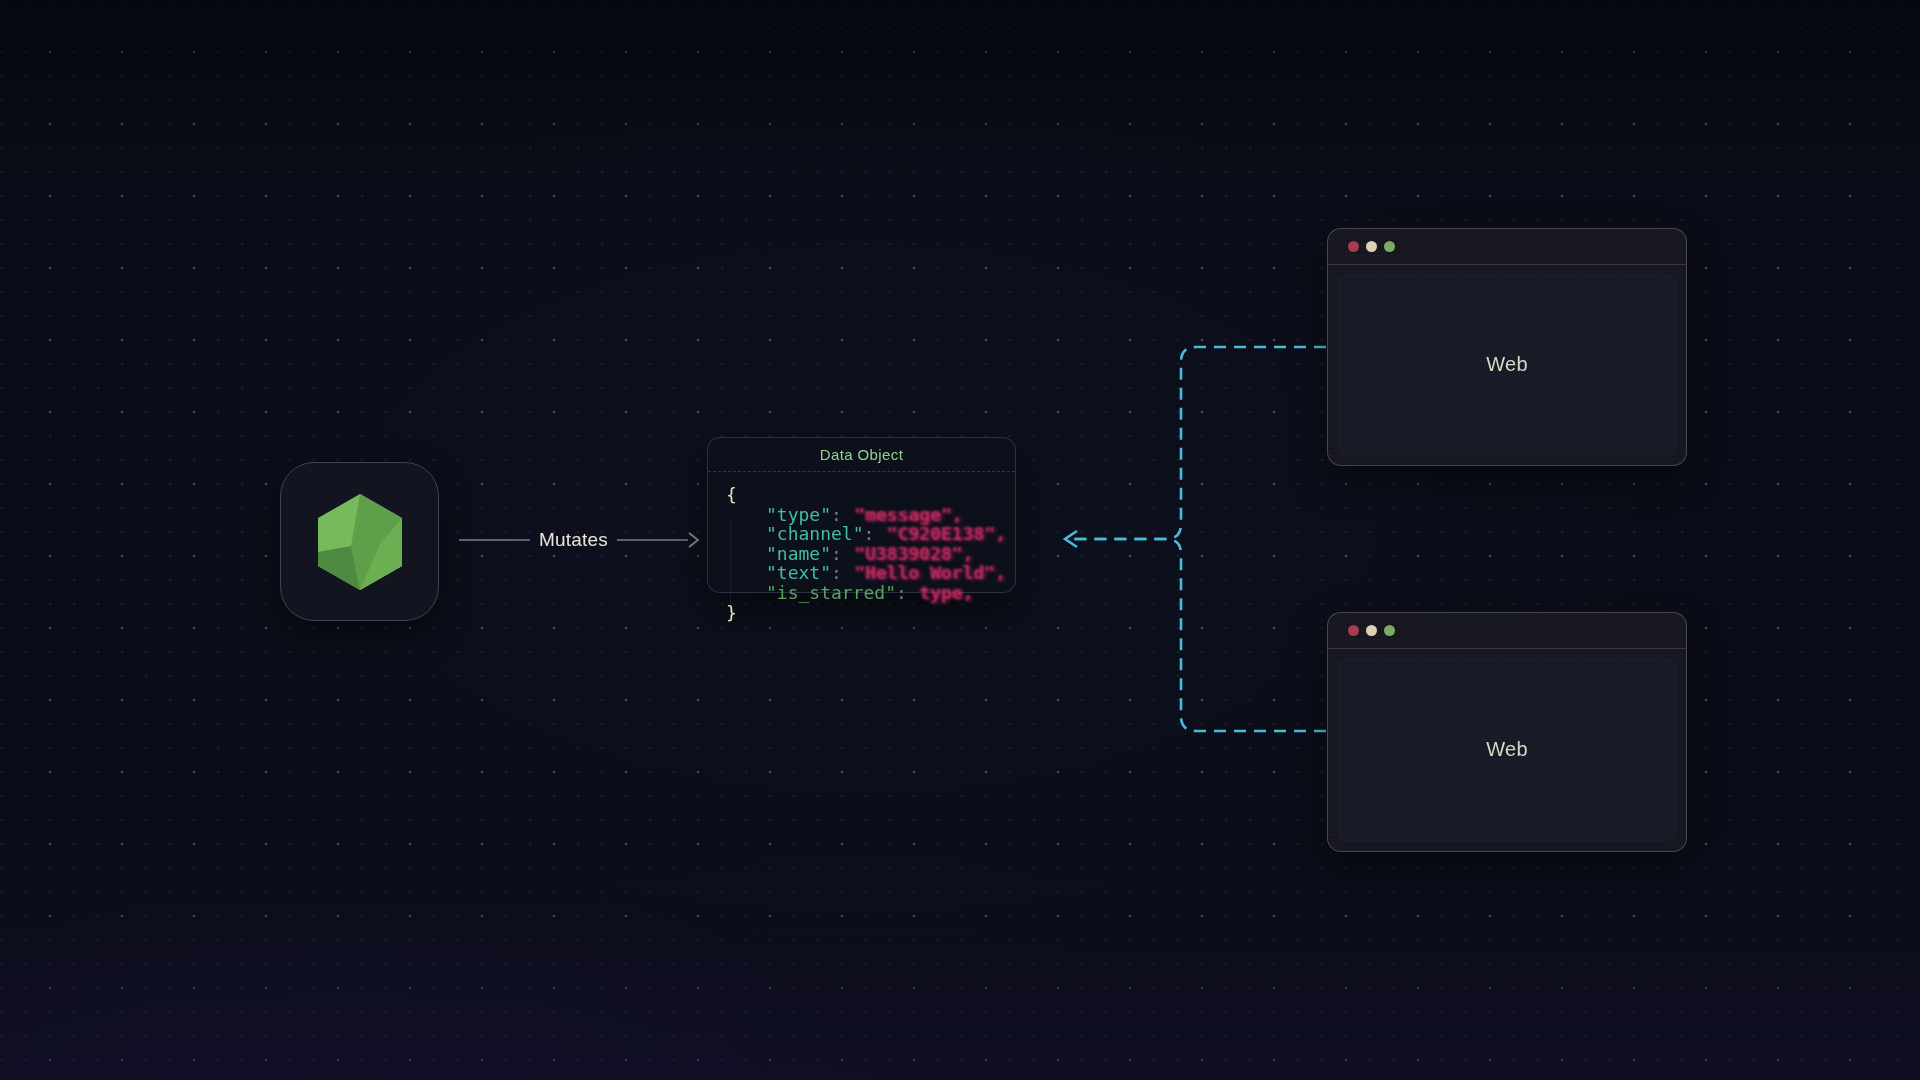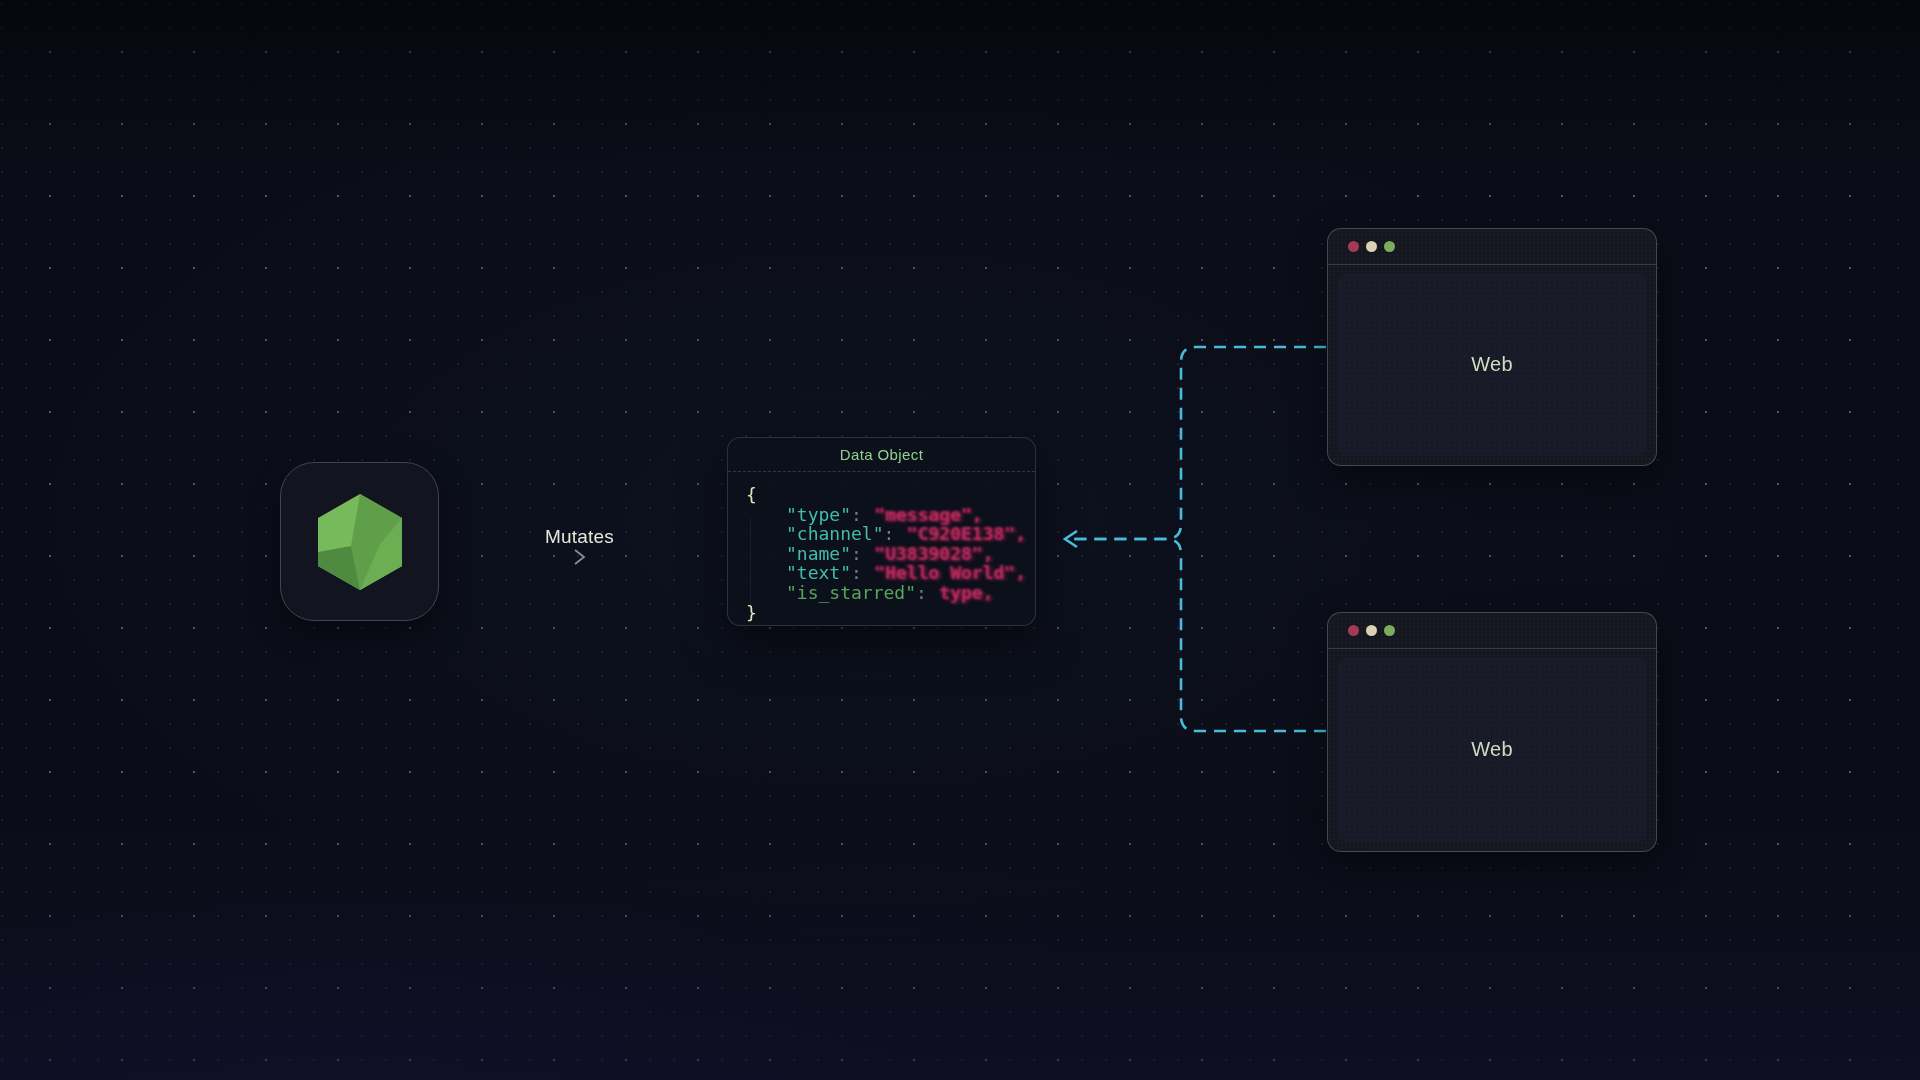--- a/index.html
+++ b/index.html
@@ -25,33 +25,33 @@
   .node-card{
     position:absolute;left:280px;top:462px;width:157px;height:157px;
     border-radius:34px;background:#12151f;border:1.5px solid #3e4456;
     display:flex;align-items:center;justify-content:center;
     box-shadow:0 12px 32px rgba(0,0,0,.45);
   }
 
   
   .mutates{
     position:absolute;left:459px;top:526px;width:241px;height:28px;
-    display:flex;align-items:center;flex-direction:column;
+    display:flex;align-items:center;
   }
   .m-line{flex:1;height:1.5px;background:#5a6373;}
   .m-label{
     padding:0 9px;font-size:19px;font-weight:500;color:#e9e6d9;
     letter-spacing:.2px;white-space:nowrap;
   }
   .m-arrow{flex:none;margin-left:-1px;}
   .m-arrow polyline{fill:none;stroke:#87928c;stroke-width:1.8;}
 
   
   .panel{
-    position:absolute;left:727px;top:437px;width:309px;height:189px;
+    position:absolute;left:707px;top:437px;width:309px;height:156px;
     border-radius:13px;background:rgba(13,16,27,.93);
     border:1px solid rgba(108,112,148,.33);
     box-shadow:0 18px 44px rgba(0,0,0,.5);
     box-sizing:border-box;
   }
   .panel-header{
     height:33px;display:flex;align-items:center;justify-content:center;
     border-bottom:1px dashed rgba(128,104,176,.38);
   }
   .panel-title{font-size:15px;color:#92d290;letter-spacing:.4px;}
@@ -74,21 +74,21 @@
 
   
   .connectors{position:absolute;left:1050px;top:325px;}
   .connectors .dash{
     fill:none;stroke:#49bcd9;stroke-width:2.6;stroke-dasharray:12 8;stroke-linecap:butt;
   }
   .connectors .head{fill:none;stroke:#49bcd9;stroke-width:2.6;stroke-linejoin:miter;}
 
   
   .browser{
-    position:absolute;left:1327px;width:330px;box-sizing:border-box;
+    position:absolute;left:1327px;width:360px;box-sizing:border-box;
     border-radius:14px;background:#15161f;
     border:1px solid rgba(122,112,145,.5);
     box-shadow:0 14px 36px rgba(0,0,0,.45);
     background-image:radial-gradient(rgba(255,255,255,.02) 1px, transparent 1px);
     background-size:4px 4px;
   }
   .b-top{top:228px;height:238px;}
   .b-bottom{top:612px;height:240px;}
   .b-titlebar{
     height:36px;display:flex;align-items:center;padding-left:20px;

